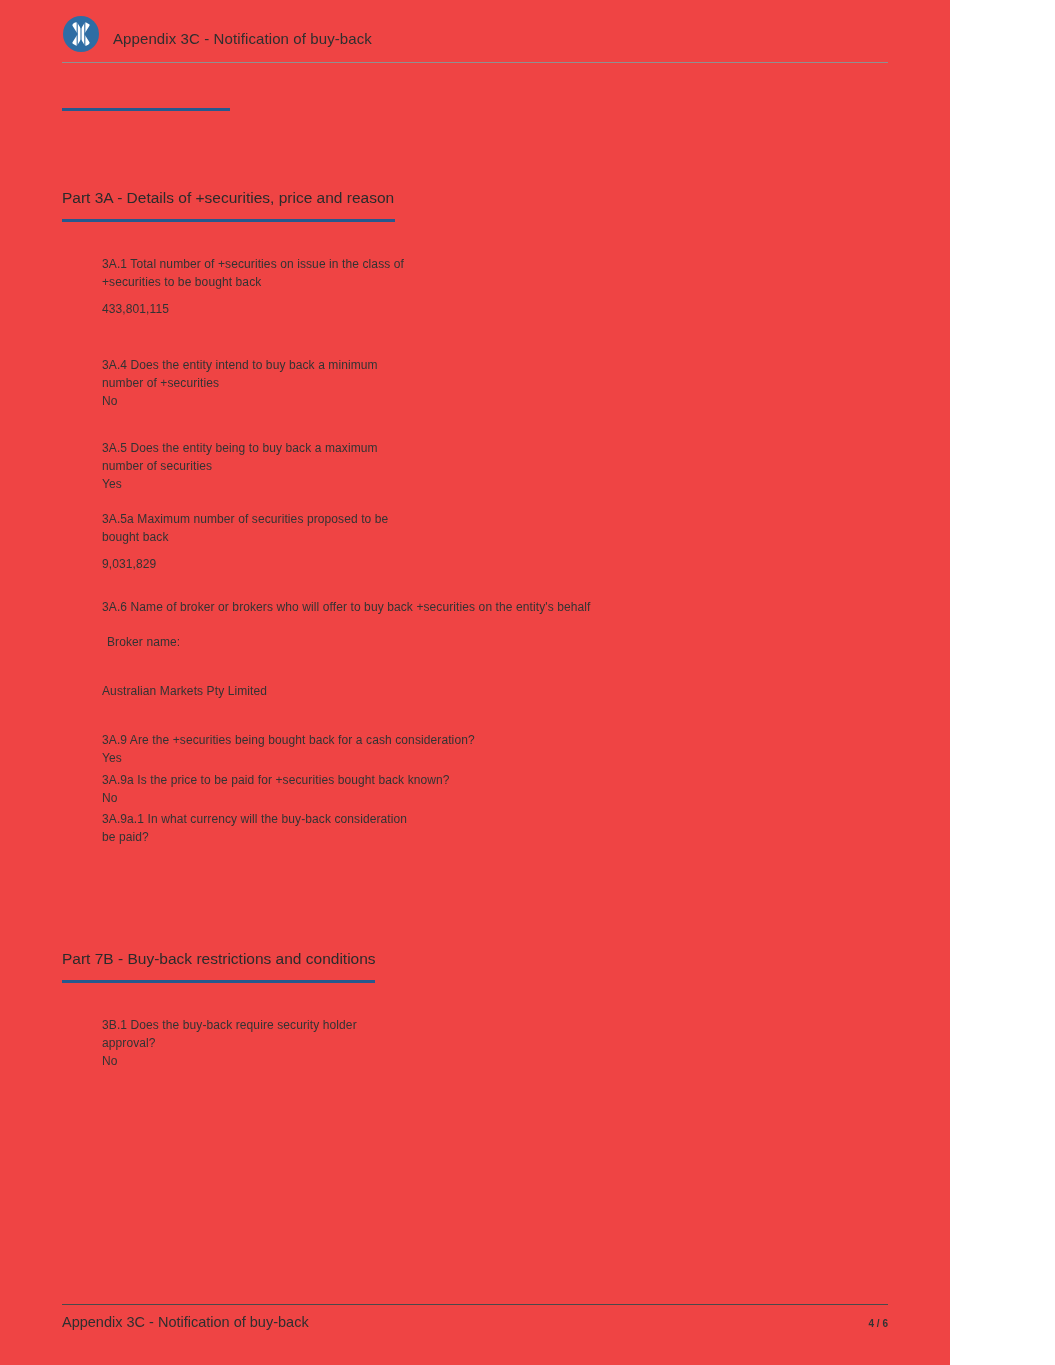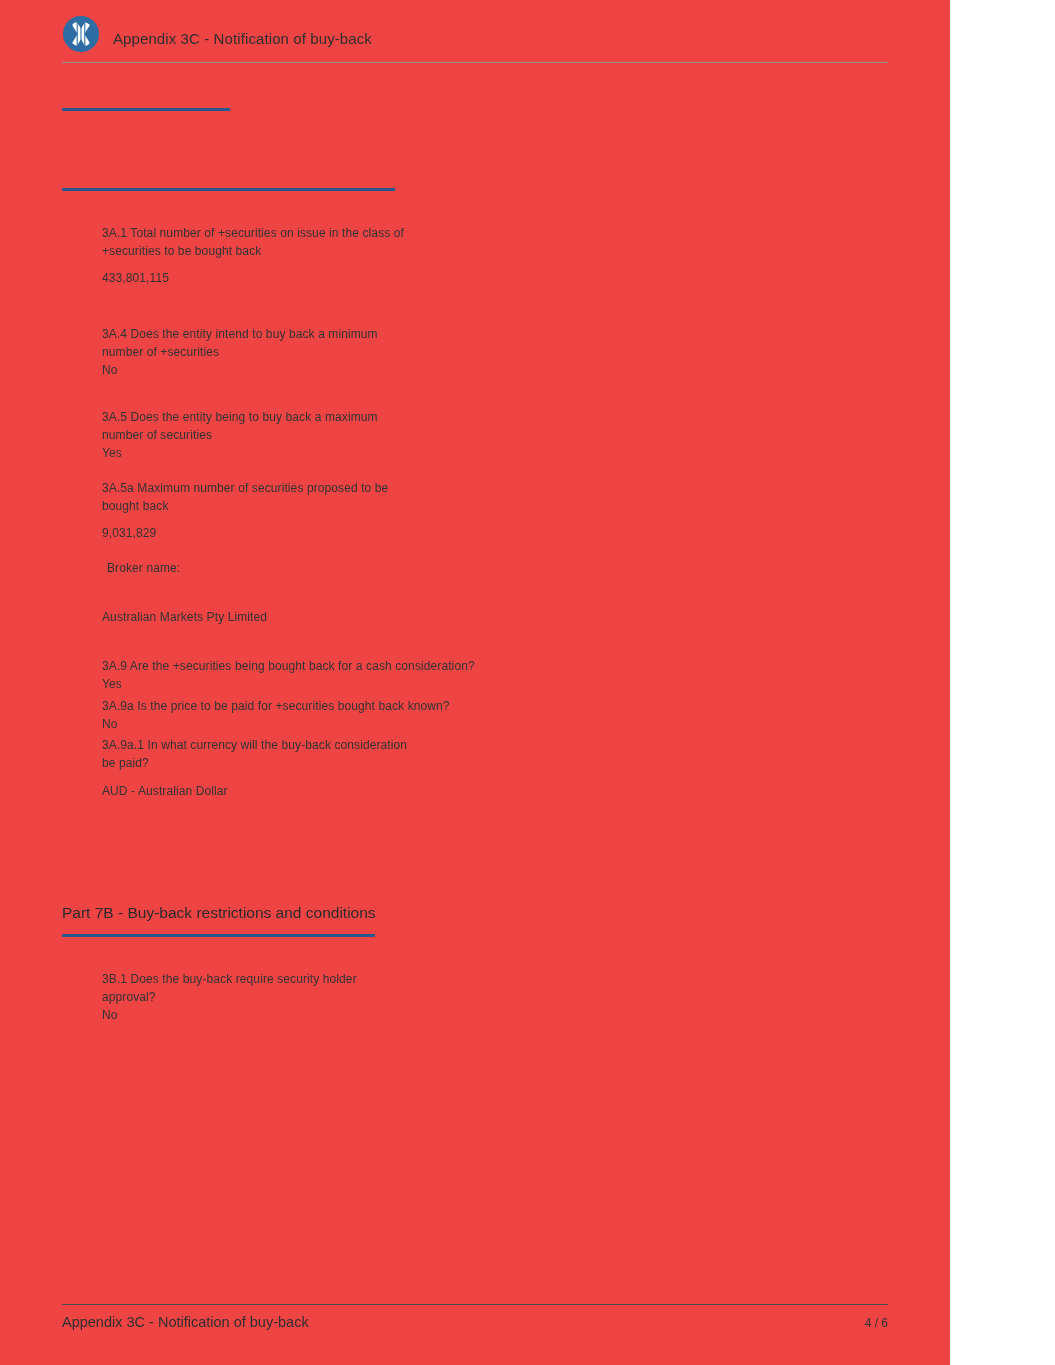--- a/index.html
+++ b/index.html
@@ -77,21 +77,21 @@
     border: none;
     border-top: 1.5px solid #4a4a4a;
   }
   .footer-row {
     display: flex;
     justify-content: space-between;
     align-items: baseline;
     margin-top: 9px;
   }
   .footer-title { font-size: 14.5px; color: #2f2f2f; }
-  .page-number { font-size: 12px; color: #333333; }
+  .page-number { font-size: 10px; color: #333333; font-weight: bold; }
 </style>
 </head>
 <body>
 
 <div class="page">
   <div class="content">
 
     <div class="doc-header">
       <div class="logo-wrap">
         <svg width="38" height="38" viewBox="0 0 38 38">
@@ -111,20 +111,21 @@
       </div>
       <div class="header-title">Appendix 3C - Notification of buy-back</div>
     </div>
     <hr class="header-rule">
 
     <div class="h-part3">
       <div class="heading-underline"></div>
     </div>
 
     <div class="h-part3a">
+      <div class="section-heading">Part 3A - Details of +securities, price and reason</div>
       <div class="heading-underline"></div>
     </div>
 
     <div class="qa-area">
 
       <div class="q m33">3A.1 Total number of +securities on issue in the class of
 +securities to be bought back</div>
       <div class="a a-spaced">433,801,115</div>
 
       <div class="q m38">3A.4 Does the entity intend to buy back a minimum
@@ -132,33 +133,33 @@
       <div class="a">No</div>
 
       <div class="q m29">3A.5 Does the entity being to buy back a maximum
 number of securities</div>
       <div class="a">Yes</div>
 
       <div class="q m17">3A.5a Maximum number of securities proposed to be
 bought back</div>
       <div class="a a-spaced">9,031,829</div>
 
+      <div class="q m25">3A.6 Name of broker or brokers who will offer to buy back +securities on the entity's behalf</div>
 
       <div class="q m17 broker-label">Broker name:</div>
       <div class="a m31">Australian Markets Pty Limited</div>
 
       <div class="q m31">3A.9 Are the +securities being bought back for a cash consideration?</div>
       <div class="a">Yes</div>
 
       <div class="q m4">3A.9a Is the price to be paid for +securities bought back known?</div>
       <div class="a">No</div>
 
       <div class="q m3">3A.9a.1 In what currency will the buy-back consideration
 be paid?</div>
-      <div class="a a-spaced10">AUD - Australian Dollar</div>
 
     </div>
 
     <div class="h-part3b">
       <div class="section-heading">Part 7B - Buy-back restrictions and conditions</div>
       <div class="heading-underline"></div>
     </div>
 
     <div class="qa-area">
       <div class="q m33">3B.1 Does the buy-back require security holder

